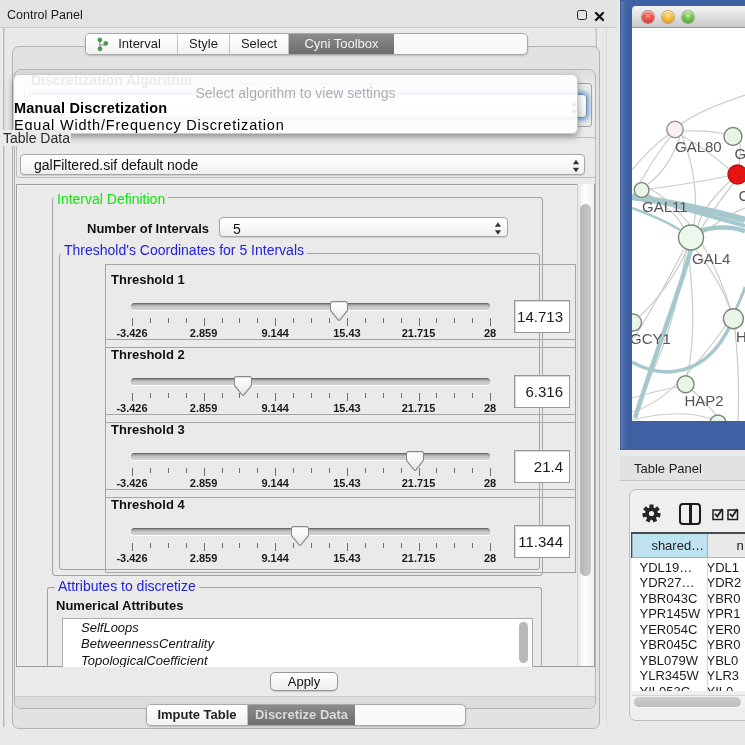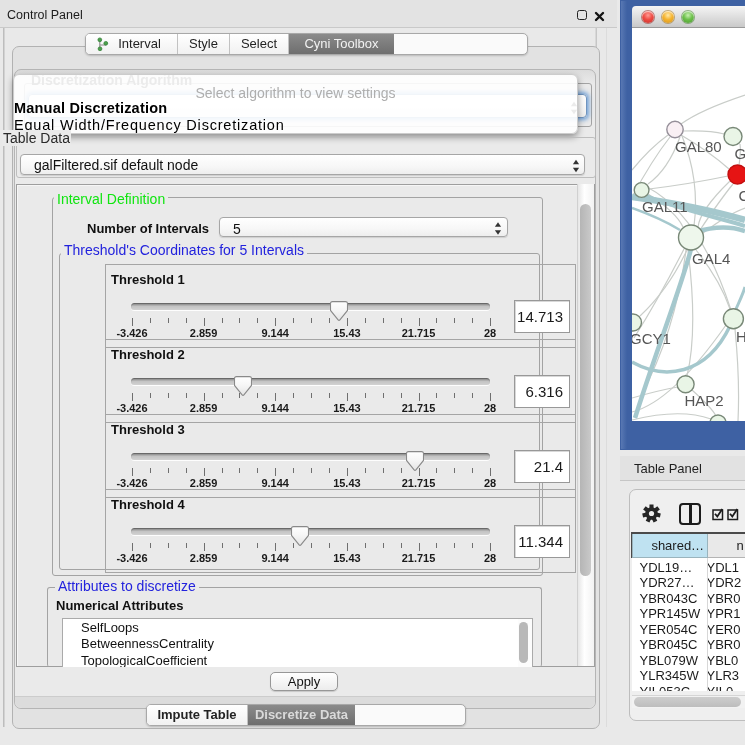--- a/index.html
+++ b/index.html
@@ -22,21 +22,21 @@
 .arrows { position:absolute; width:8px; }
 .vbox { position:absolute; background:#ffffff; border:1px solid #989898; box-shadow:inset 1px 1px 0 #d8d8d8; font-size:15px; color:#1a1a1a; text-align:right; }
 
 .tpanel { position:absolute; left:62px; width:471px; height:84px; border:1px solid #a5a5a5;margin-left:43px; }
 .tlabel { position:absolute; left:5px; top:7px; font-size:13px; font-weight:bold; color:#101010; }
 .track { position:absolute; left:25px; top:38px; width:359px; height:7px; border-radius:4px; background:linear-gradient(#7e7e7e,#c4c4c4 50%,#d2d2d2); box-shadow:inset 0 1px 1px rgba(0,0,0,0.25), 0 1px 0 rgba(255,255,255,0.9); }
 .slabel { position:absolute; font-size:11px; font-weight:bold; color:#1a1a1a; top:62px; width:60px; text-align:center; }
 .thumb { position:absolute; top:36px; width:18px; height:20px; }
 
 #attr-list { left:62px; top:618px; width:471px; height:49px; background:#ffffff; border:1px solid #aaaaaa; border-bottom:none; font-size:13px; color:#111; overflow:hidden; padding-top:1px; }
-#attr-list div { padding-left:18px; height:16.3px; line-height:16.3px; }
+#attr-list div { padding-left:18px; height:16.3px; line-height:16.3px;font-style:italic; }
 
 .trow { height:15.45px; line-height:15.45px; white-space:nowrap; font-size:13px; color:#1b1b1b; display:flex; }
 .trow .c1 { width:74.5px; padding-left:7.5px; }
 </style>
 </head>
 <body>
 
 <div class="abs" style="left:3px; top:28px; width:2px; height:699px; background:#d2d2d2; border-left:1px solid #bdbdbd;"></div>
 <div class="abs" style="left:595px; top:28px; width:2px; height:699px; background:#d8d8d8; border-right:1px solid #c6c6c6;"></div>
 <div class="abs" style="left:606px; top:28px; width:1px; height:699px; background:#dcdcdc;"></div>

